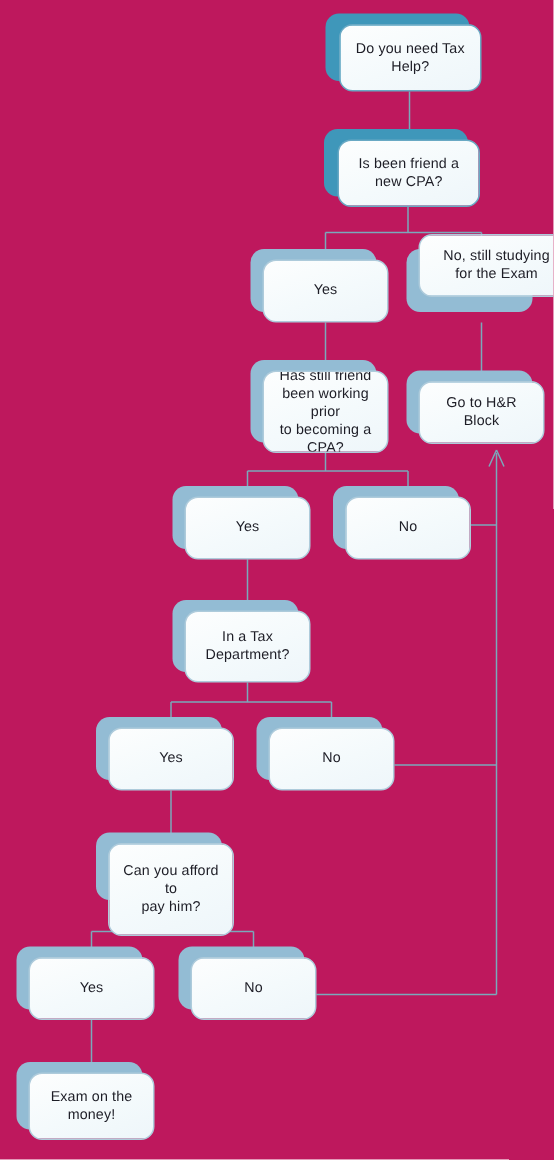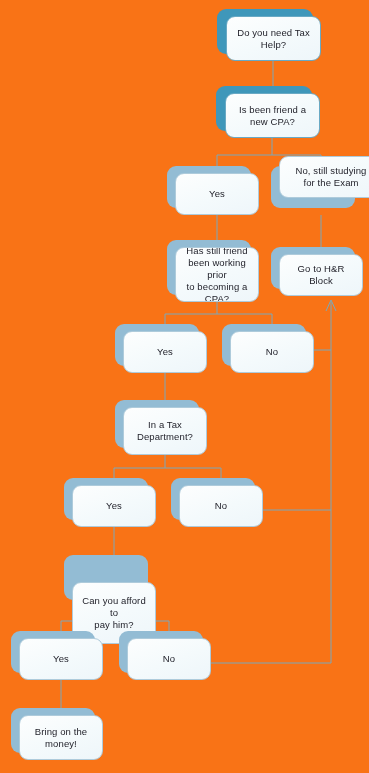--- a/index.html
+++ b/index.html
@@ -7,21 +7,21 @@
     padding: 0;
     background: #ffffff;
   }
   body {
     font-family: "Liberation Sans", sans-serif;
   }
   #canvas {
     position: relative;
     width: 369px;
     height: 773px;
-    background: #f97316;
+    background: #be185d;
     overflow: hidden;
   }
   #edge-layer {
     position: absolute;
     left: 0;
     top: 0;
     width: 369px;
     height: 773px;
     pointer-events: none;
   }
@@ -158,39 +158,39 @@
         </div>
       </div>
       <div class="node light" style="left: 0px; top: 0px;">
         <div class="shadow" style="left: 171px; top: 478px; width: 84px; height: 42px;"></div>
         <div class="card" style="left: 179px; top: 485px; width: 84px; height: 42px;">
           <div class="label">No</div>
         </div>
       </div>
       <div class="node light" style="left: 0px; top: 0px;">
         <div class="shadow" style="left: 64px; top: 555px; width: 84px; height: 45px;"></div>
-        <div class="card" style="left: 72px; top: 562px; width: 84px; height: 62px; margin-top: 20px;">
+        <div class="card" style="left: 72px; top: 562px; width: 84px; height: 62px;">
           <div class="label">Can you afford to
 pay him?</div>
         </div>
       </div>
       <div class="node light" style="left: 0px; top: 0px;">
         <div class="shadow" style="left: 11px; top: 631px; width: 84px; height: 42px;"></div>
         <div class="card" style="left: 19px; top: 638px; width: 84px; height: 42px;">
           <div class="label">Yes</div>
         </div>
       </div>
       <div class="node light" style="left: 0px; top: 0px;">
         <div class="shadow" style="left: 119px; top: 631px; width: 84px; height: 42px;"></div>
         <div class="card" style="left: 127px; top: 638px; width: 84px; height: 42px;">
           <div class="label">No</div>
         </div>
       </div>
       <div class="node light" style="left: 0px; top: 0px;">
         <div class="shadow" style="left: 11px; top: 708px; width: 84px; height: 45px;"></div>
         <div class="card" style="left: 19px; top: 715px; width: 84px; height: 45px;">
-          <div class="label">Bring on the
+          <div class="label">Exam on the
 money!</div>
         </div>
       </div>
     </div>
 
 </div>
 
 </body></html>

